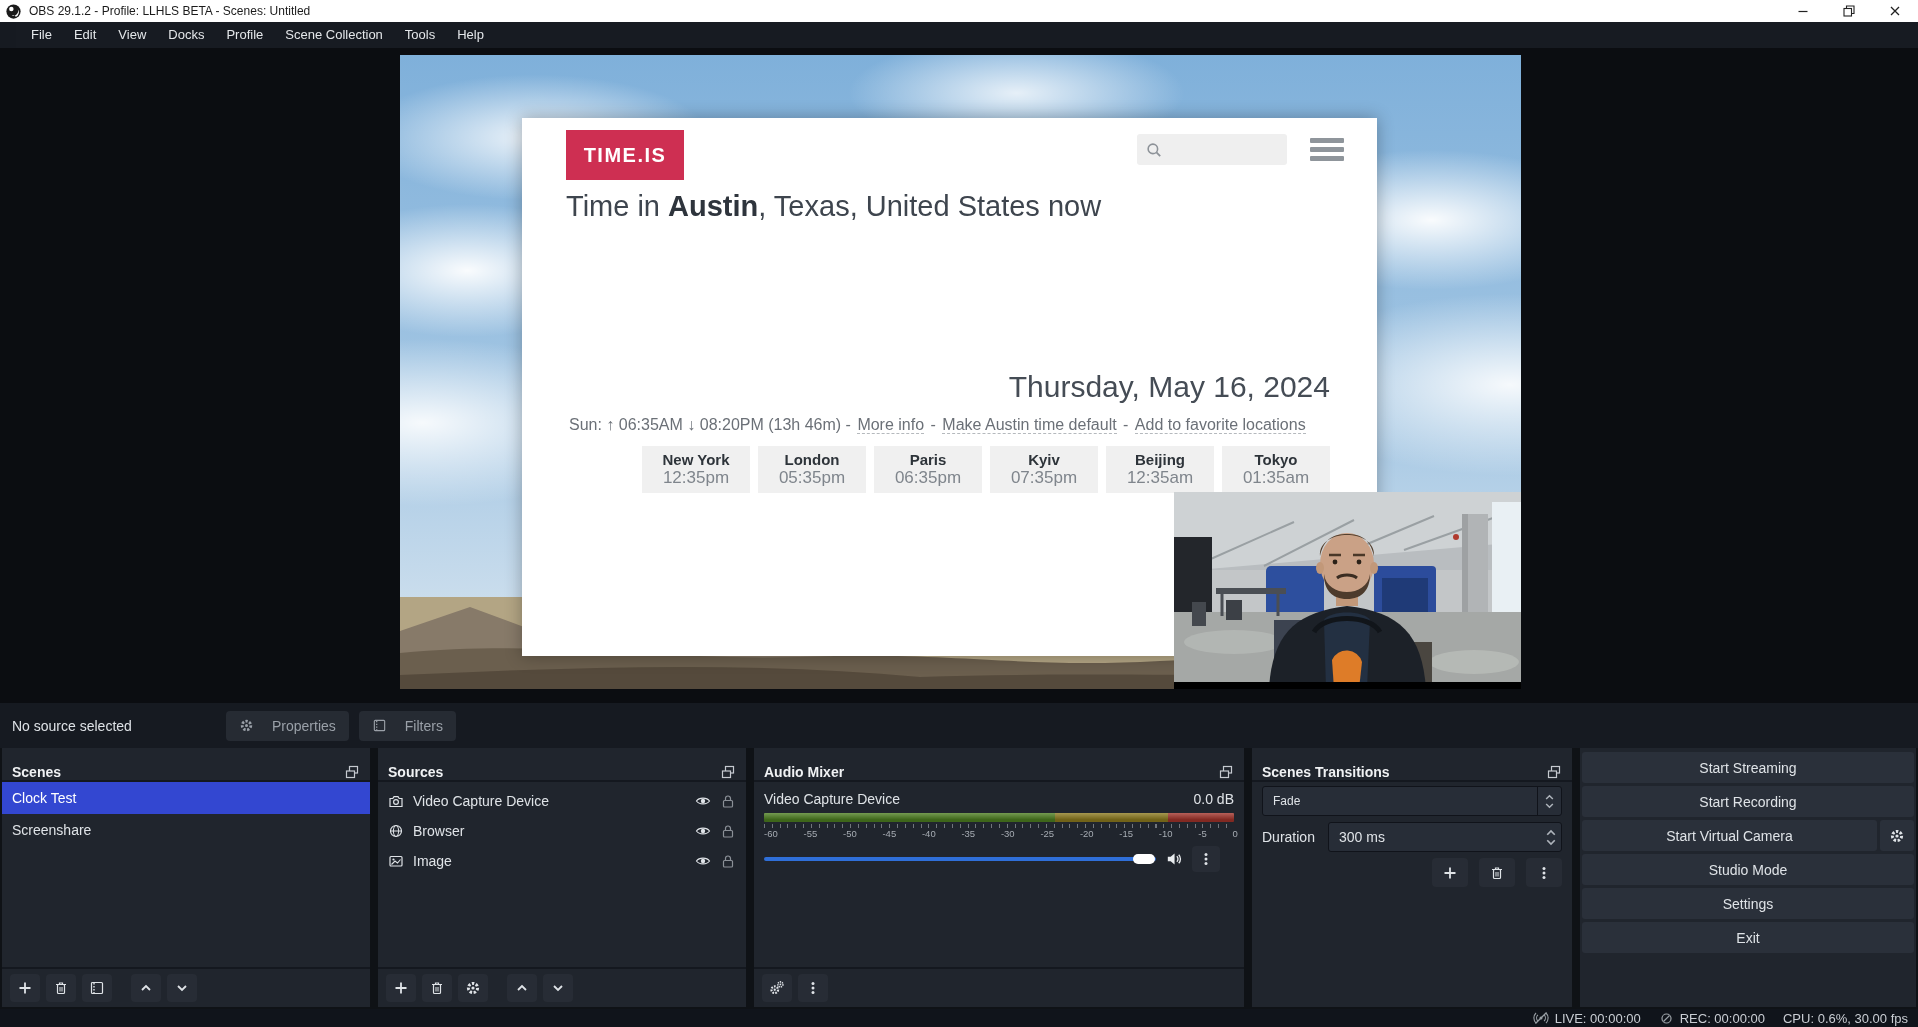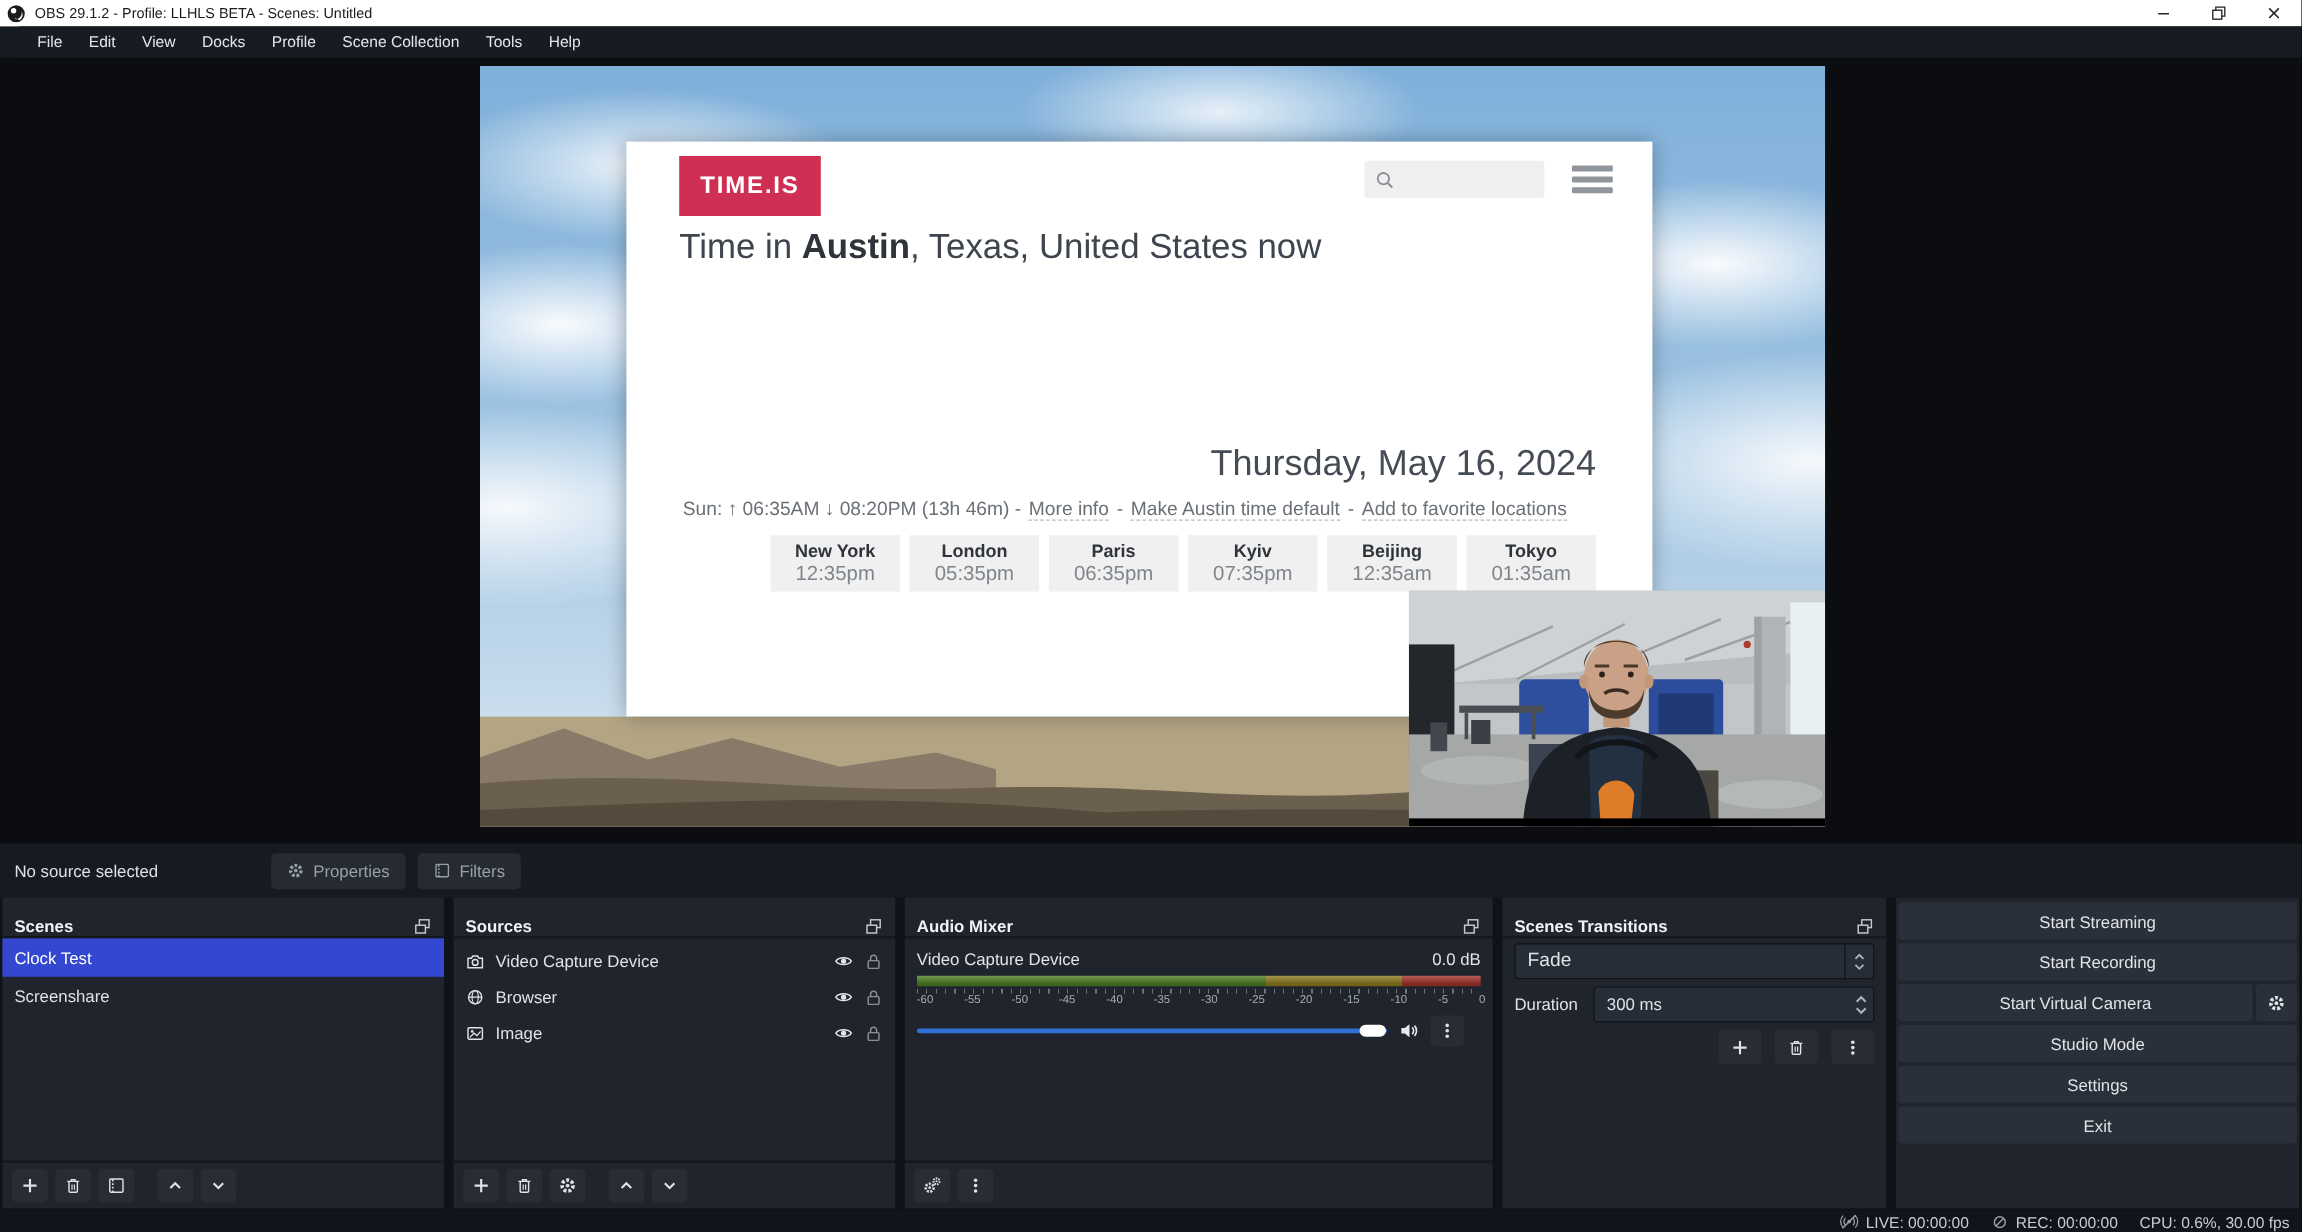--- a/index.html
+++ b/index.html
@@ -28,21 +28,21 @@
       radial-gradient(ellipse 320px 120px at 2% 58%, rgba(255,255,255,.9), rgba(255,255,255,0) 70%),
       radial-gradient(ellipse 250px 90px at 12% 13%, rgba(255,255,255,.85), rgba(255,255,255,0) 70%),
       radial-gradient(ellipse 260px 100px at 92% 26%, rgba(255,255,255,.95), rgba(255,255,255,0) 70%),
       radial-gradient(ellipse 330px 130px at 99% 52%, rgba(255,255,255,.9), rgba(255,255,255,0) 70%),
       radial-gradient(ellipse 240px 80px at 55% 6%, rgba(255,255,255,.8), rgba(255,255,255,0) 70%),
       linear-gradient(#7fb0da, #a3c6e3 55%, #cfe0ee 90%);
   }
   .desert { position:absolute; left:0; bottom:0; width:1121px; height:92px; }
 
   
-  .browser { position:absolute; left:122px; top:63px; width:855px; height:479px; background:#fff; box-shadow:0 0 16px rgba(0,0,0,.3); }
+  .browser { position:absolute; left:122px; top:63px; width:855px; height:538px; background:#fff; box-shadow:0 0 16px rgba(0,0,0,.3); }
   .site-logo { position:absolute; left:44px; top:12px; width:118px; height:50px; background:var(--timeis-red,#ce2f52); color:#fff; font-weight:700; font-size:20px; letter-spacing:1.5px; display:flex; align-items:center; justify-content:center; }
   .searchbox { position:absolute; left:615px; top:16px; width:150px; height:31px; background:#efefef; border-radius:3px; display:flex; align-items:center; padding-left:8px; color:#8d9298; }
   .hamburger { position:absolute; left:788px; top:20px; width:34px; height:23px; display:flex; flex-direction:column; justify-content:space-between; cursor:pointer; }
   .hamburger span { height:5px; background:#8f959b; border-radius:1px; }
   .heading { position:absolute; left:44px; top:72px; font-size:29px; color:#3e454e; white-space:nowrap; }
   .heading b { font-weight:700; color:#2e343c; }
   .clock { position:absolute; left:0; right:0; top:92px; text-align:center; color:#333; white-space:nowrap; }
   .clock .time { font-family:"DejaVu Sans", sans-serif; font-size:118px; line-height:130px; font-weight:700; letter-spacing:4px; text-shadow:2px 3px 3px rgba(0,0,0,.14); }
   .clock .ampm { font-family:"DejaVu Sans", sans-serif; font-size:56px; font-weight:700; margin-left:8px; text-shadow:2px 2px 2px rgba(0,0,0,.12); }
   .date { position:absolute; right:47px; top:252px; font-size:30px; color:#454c55; }
@@ -51,21 +51,21 @@
   .cities { position:absolute; right:47px; top:328px; display:flex; gap:8px; }
   .city { width:108px; height:47px; background:#f0f0f0; text-align:center; padding-top:5px; cursor:pointer; }
   .city .name { display:block; font-size:15px; font-weight:700; color:#2e343a; }
   .city .ctime { font-size:17px; color:#7f858c; }
 
   .webcam { position:absolute; right:0; bottom:0; width:347px; height:197px; }
 
   
   .srcbar { position:absolute; top:703px; left:0; width:1918px; height:45px; background:#161a21; display:flex; align-items:center; padding-left:12px; }
   .srcbar .status { font-size:14px; color:#dee2e6; width:214px; }
-  .btn { background:#262b33; border:none; border-radius:4px; height:30px; padding:0 13px; display:inline-flex; align-items:center; gap:7px; color:#9aa0a8; font-size:14px; cursor:pointer; }
+  .btn { background:#262b33; border:none; border-radius:4px; height:30px; padding:0 13px; display:inline-flex; align-items:center; gap:18px; color:#9aa0a8; font-size:14px; cursor:pointer; }
   .btn + .btn { margin-left:10px; }
 
   
   .dockrow { position:absolute; top:748px; left:0; width:1918px; height:261px; background:#0f1216; }
   .dock { position:absolute; top:0; height:259px; background:#20252d; display:flex; flex-direction:column; }
   .dock-header { height:34px; flex:0 0 34px; display:flex; align-items:flex-end; padding:0 10px; font-size:14px; font-weight:700; color:#f0f2f4; border-bottom:2px solid #14181f; }
   .popout { margin-left:auto; color:#c6cad0; cursor:pointer; }
   .dock-body { flex:1; position:relative; }
   .dock-toolbar { flex:0 0 40px; display:flex; align-items:center; gap:6px; padding:0 8px; border-top:2px solid #14181f; }
   .tool-btn { width:30px; height:28px; background:#272c35; border:none; border-radius:4px; display:flex; align-items:center; justify-content:center; color:#dfe3e7; cursor:pointer; }
@@ -91,21 +91,21 @@
   .tickmarks { margin:2px 10px 0; height:4px;
     background:repeating-linear-gradient(90deg, #70757c 0 1px, transparent 1px 7.83px); }
   .ticklabels { display:flex; justify-content:space-between; margin:0 6px 0 10px; font-size:9.5px; color:#a6acb3; }
   .slider-row { display:flex; align-items:center; margin:7px 10px 0; gap:9px; }
   .slider { position:relative; flex:0 0 392px; height:4px; background:var(--slider-blue,#2f6fd8); border-radius:2px; cursor:pointer; }
   .slider .handle { position:absolute; right:1px; top:-3px; width:22px; height:10px; background:#fff; border-radius:5px; }
   .speaker-btn { background:none; border:none; color:#e8ebee; cursor:pointer; display:flex; }
   .mini-btn { width:28px; height:26px; background:#272c35; border:none; border-radius:4px; color:#dfe3e7; display:flex; align-items:center; justify-content:center; cursor:pointer; }
 
   .transitions-dock { left:1252px; width:320px; }
-  .combo { position:absolute; left:10px; top:4px; width:300px; height:30px; background:#272d37; border:1px solid #10131a; border-radius:3px; display:flex; align-items:center; padding-left:10px; font-size:16px; color:#dfe3e7; cursor:pointer; }
+  .combo { position:absolute; left:10px; top:4px; width:300px; height:30px; background:#272d37; border:1px solid #10131a; border-radius:3px; display:flex; align-items:center; padding-left:10px; font-size:12px; color:#dfe3e7; cursor:pointer; }
   .combo .chev { margin-left:auto; width:24px; height:100%; border-left:1px solid #10131a; display:flex; flex-direction:column; align-items:center; justify-content:center; gap:1px; color:#aeb4bb; }
   .duration-row { position:absolute; left:10px; top:40px; width:300px; display:flex; align-items:center; }
   .duration-label { font-size:14px; color:#dfe3e7; width:66px; }
   .spin { flex:1; height:30px; background:#272d37; border:1px solid #10131a; border-radius:3px; display:flex; align-items:center; padding-left:10px; font-size:14px; color:#dfe3e7; }
   .spin .chevs { margin-left:auto; margin-right:4px; display:flex; flex-direction:column; gap:1px; color:#aeb4bb; }
   .trans-btns { position:absolute; right:10px; top:76px; display:flex; gap:11px; }
   .trans-btn { width:36px; height:29px; background:#272c35; border:none; border-radius:4px; color:#dfe3e7; display:flex; align-items:center; justify-content:center; cursor:pointer; }
 
   .controls-dock { left:1580px; width:336px; }
   .controls-body { padding:4px 2px; display:flex; flex-direction:column; gap:3px; }

